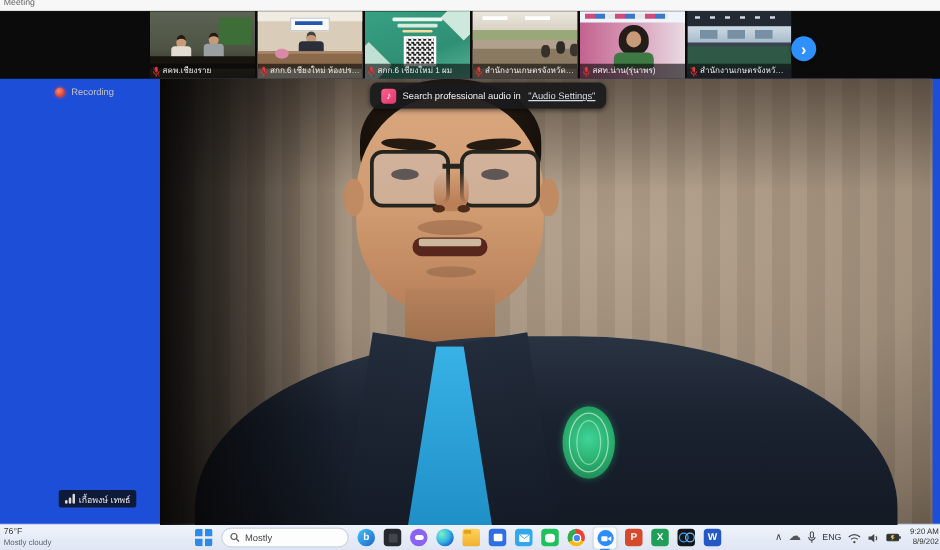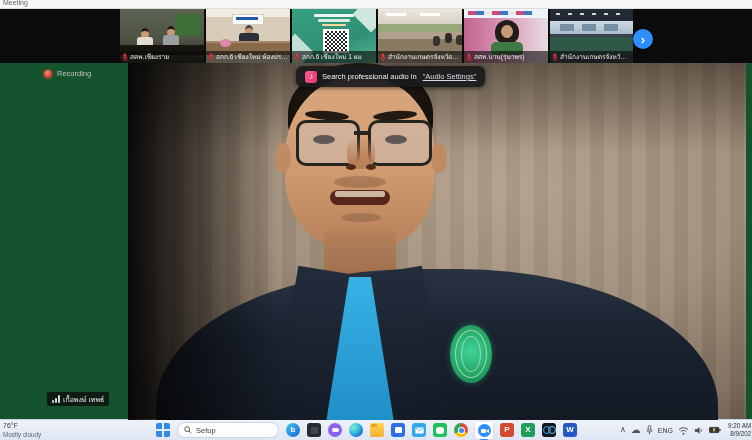--- a/index.html
+++ b/index.html
@@ -70,21 +70,21 @@
   .s6 .a{position:absolute;top:0;left:0;right:0;height:12px;background:#232a33;}
   .s6 .a i{position:absolute;left:6px;top:4px;width:4px;height:2px;background:#cfd8e2;box-shadow:12px 0 0 #cfd8e2,24px 0 0 #cfd8e2,36px 0 0 #cfd8e2,48px 0 0 #cfd8e2,60px 0 0 #cfd8e2;}
   .s6 .b{position:absolute;top:12px;left:0;right:0;height:13px;background:linear-gradient(#cddae4,#a8bcCB);}
   .s6 .b i{position:absolute;left:10px;top:3px;width:14px;height:7px;background:#7790a4;box-shadow:22px 0 0 #7790a4,44px 0 0 #7790a4;}
   .s6 .c{position:absolute;left:0;right:0;bottom:8px;height:18px;background:#2f5847;}
 
   
   .nextbtn{position:absolute;left:633px;top:20px;width:20px;height:20px;border-radius:50%;background:#2e8fff;color:#fff;display:flex;align-items:center;justify-content:center;font-size:13px;font-weight:bold;line-height:1;box-shadow:0 1px 3px rgba(0,0,0,.5);}
 
   
-  .stage{position:absolute;top:54px;left:0;right:0;bottom:0;background:#14532d;}
+  .stage{position:absolute;top:54px;left:0;right:0;bottom:0;background:#1d4ed8;}
   .video{position:absolute;left:128px;right:6px;top:0;bottom:0;overflow:hidden;
     background:
       linear-gradient(180deg,rgba(40,32,26,.5),rgba(0,0,0,0) 25%),
       repeating-linear-gradient(90deg,rgba(255,255,255,.035) 0 14px,rgba(0,0,0,.05) 14px 28px),
       radial-gradient(90% 85% at 60% 35%, #b3a18c 0%, #a08e7a 45%, #7d6d5c 78%, #5a4d40 100%);}
   .shadeL{position:absolute;left:0;top:0;bottom:0;width:150px;background:linear-gradient(90deg,rgba(4,4,4,.95) 0%,rgba(4,4,4,.55) 45%,rgba(0,0,0,0) 100%);z-index:2;}
 
   
   .person{position:absolute;inset:0;z-index:1;}
   .hair{position:absolute;left:160px;top:0px;width:145px;height:100px;border-radius:50% 50% 40% 40%;background:radial-gradient(circle at 50% 35%,#2b2018,#17100a 75%);}
@@ -379,21 +379,21 @@
     </div>
 
     <div class="dock">
       <div class="appic ic-start"></div>
 
       <div class="searchpill">
         <svg width="8" height="8" viewBox="0 0 10 10">
             <circle cx="4" cy="4" r="3" fill="none" stroke="#555" stroke-width="1.2"></circle>
             <line x1="6.2" y1="6.2" x2="9" y2="9" stroke="#555" stroke-width="1.2"></line>
           </svg>
-        <span>Setup</span>
+        <span>Mostly</span>
       </div>
 
       <div class="appic ic-copilot">
           <span>b</span>
         </div>
       <div class="appic ic-widgets">
           <i></i>
         </div>
       <div class="appic ic-chat">
           <i></i>

